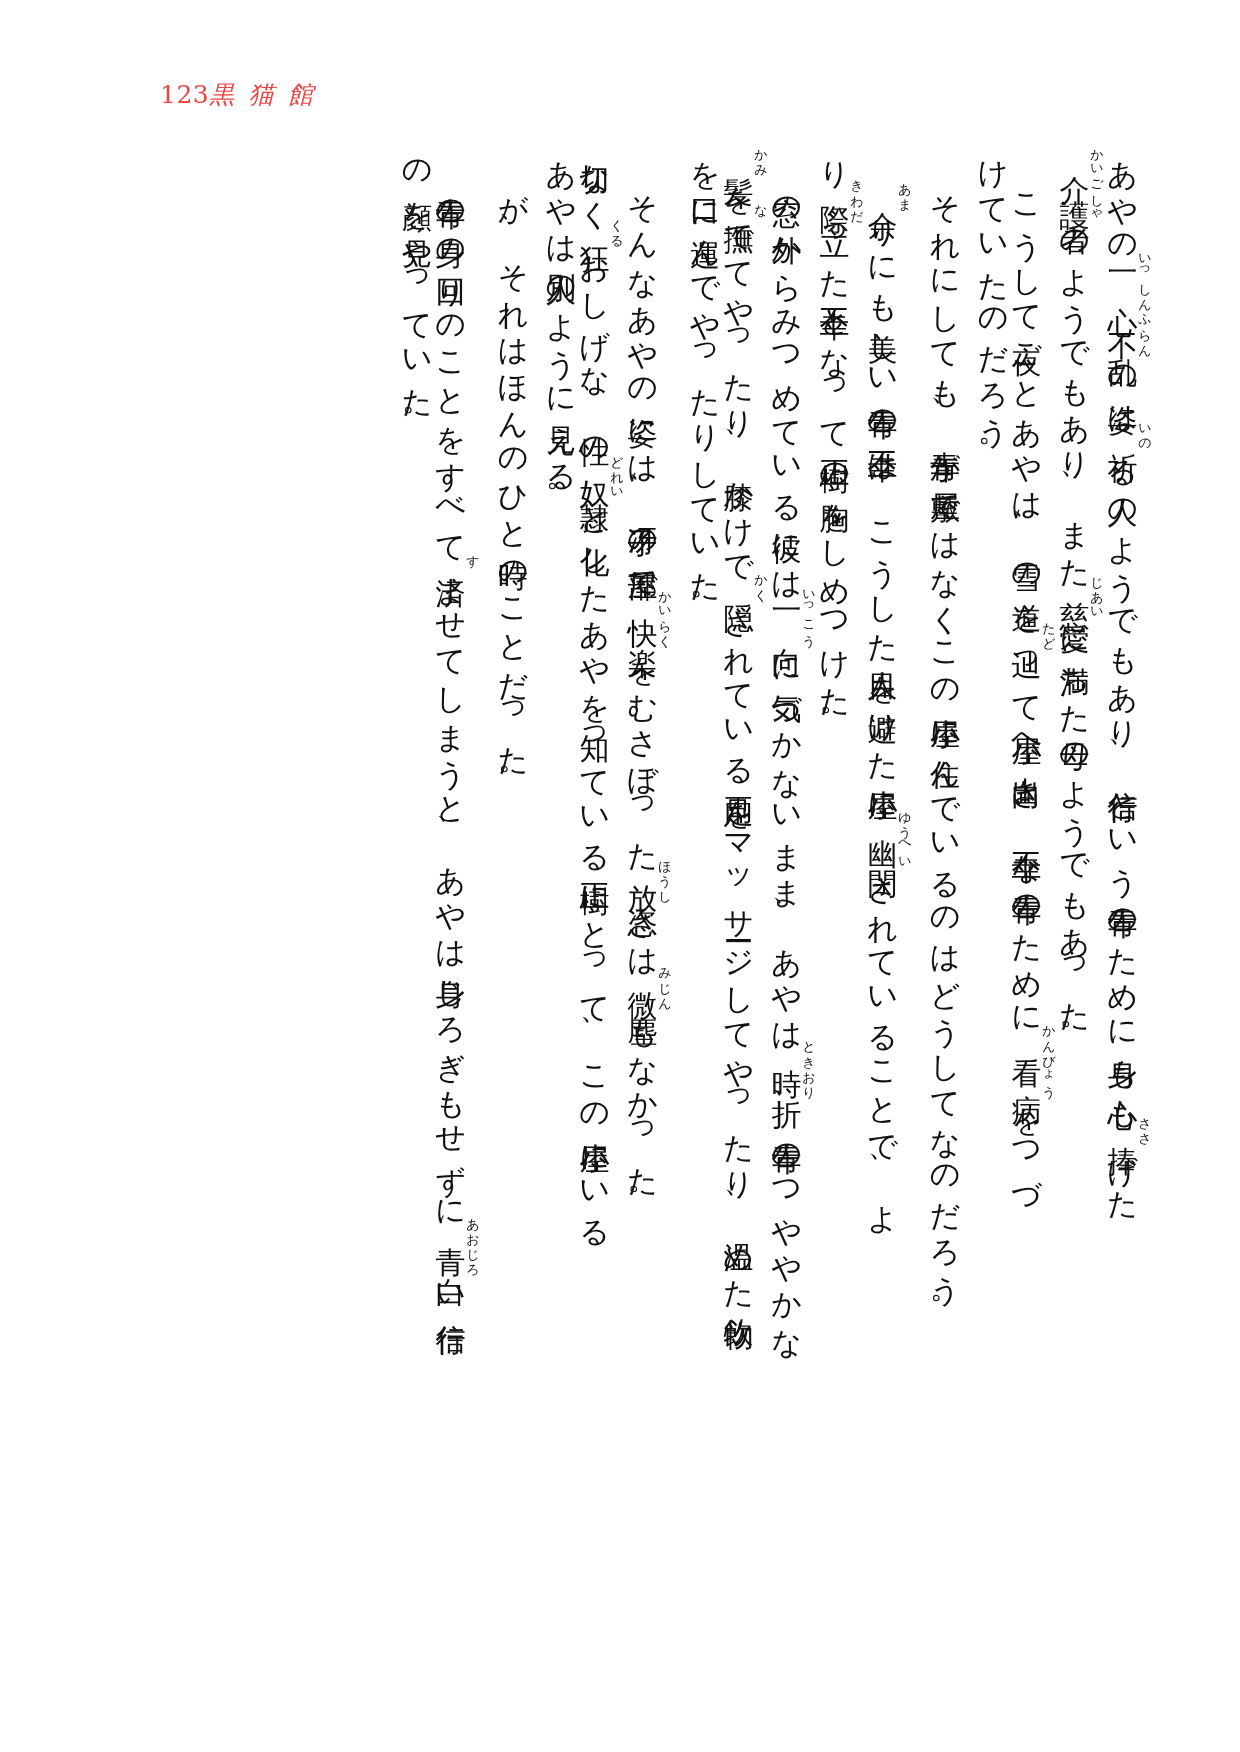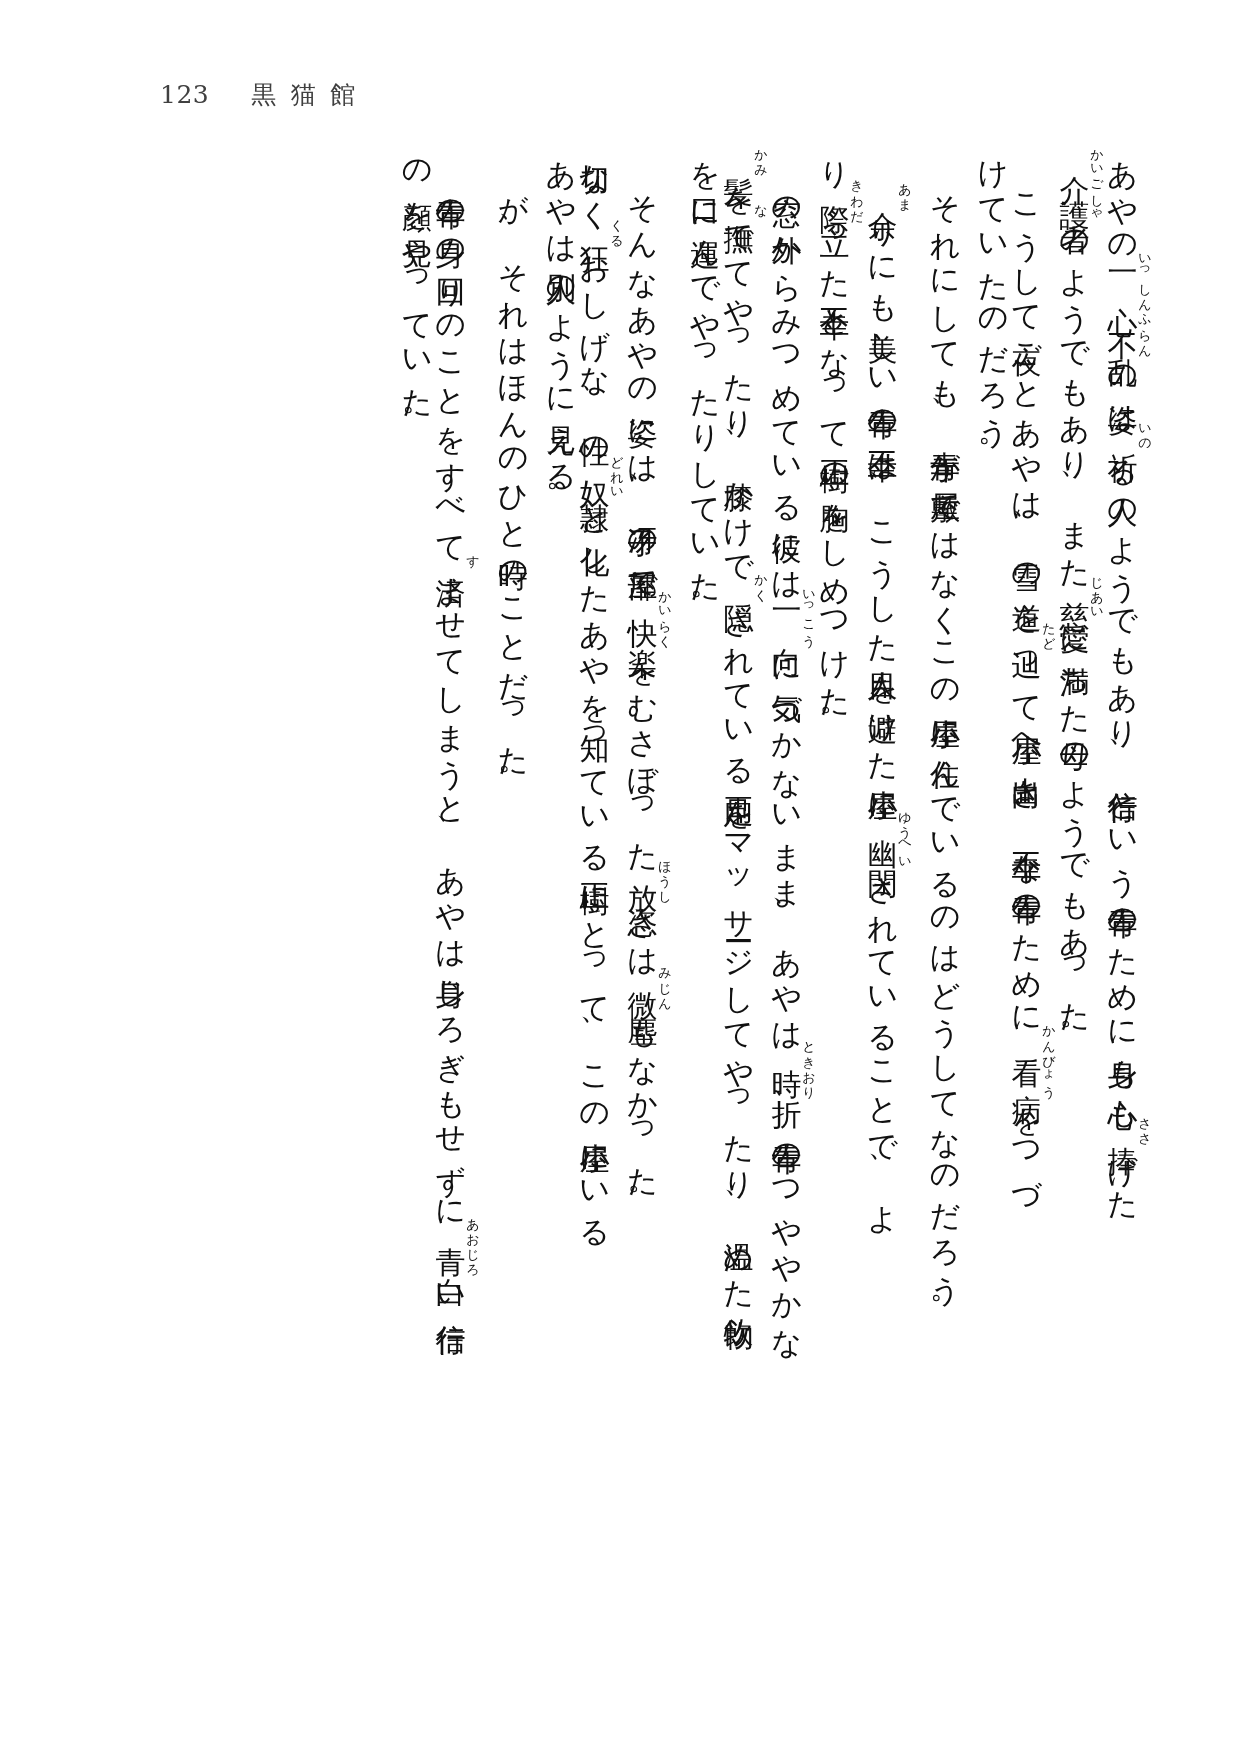--- a/index.html
+++ b/index.html
@@ -16,32 +16,32 @@
     overflow: hidden;
   }
 
   
   .running-head {
     position: absolute;
     top: 78px;
     left: 160px;
     display: flex;
     align-items: baseline;
-    gap: 42px;
     font-size: 25px;
     letter-spacing: 0.02em;
-    color: #404040;
+    color: #ef4444;
   }
   .running-head .folio {
     font-family: "DejaVu Serif", "Liberation Serif", serif;
     font-size: 25px;
   }
   .running-head .title {
     letter-spacing: 0.58em;
     font-size: 25px;
+    font-style: italic;
   }
 
   
   .page-body {
     position: absolute;
     top: 140px;
     right: 88px;
     left: 118px;
     height: 1470px;
     display: flex;

